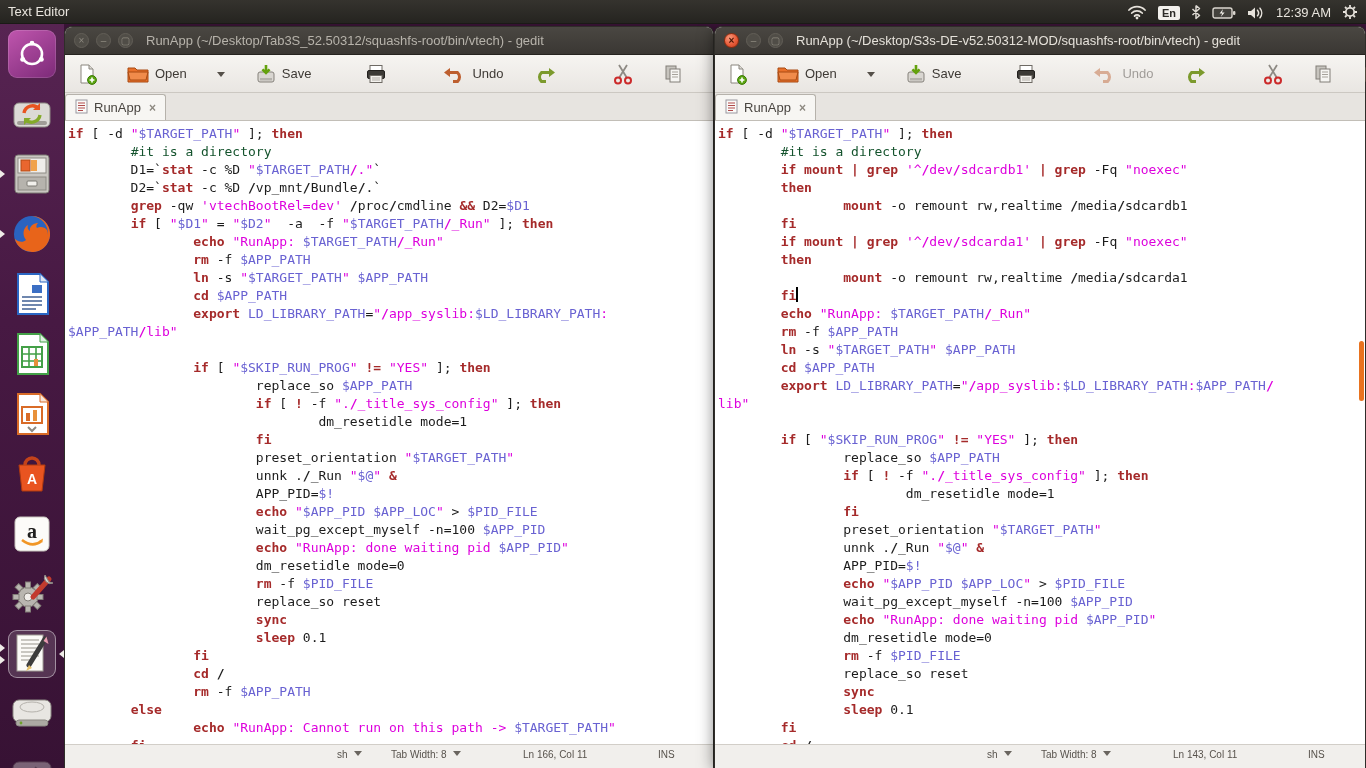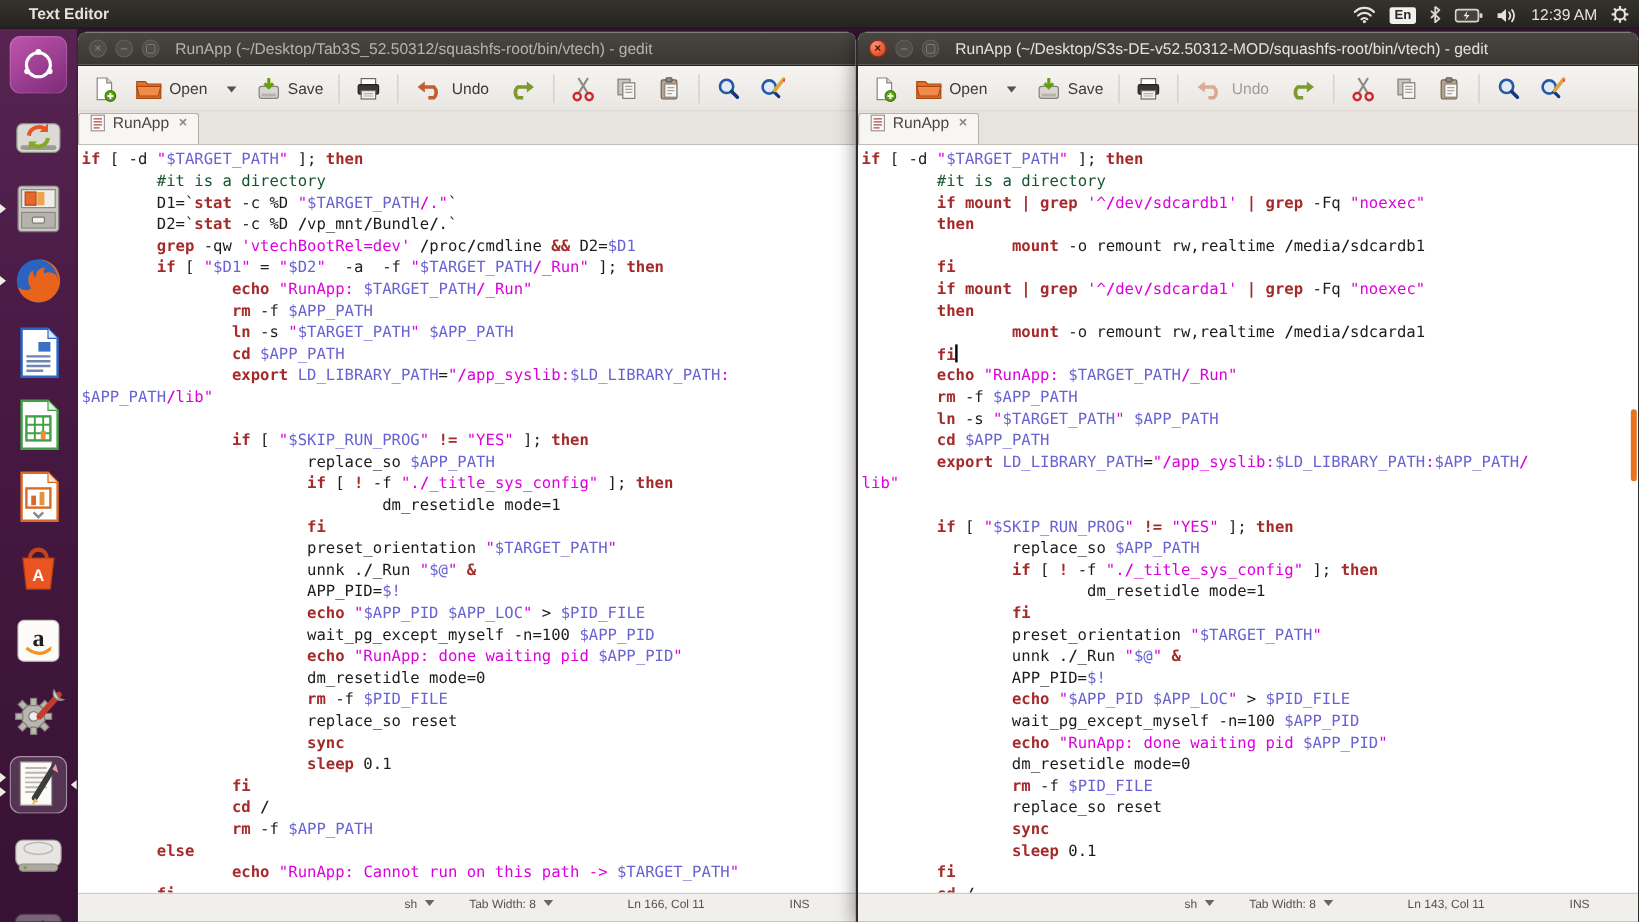--- a/index.html
+++ b/index.html
@@ -2,21 +2,21 @@
 <html><head>
 <meta charset="utf-8">
 <style>
   *{box-sizing:border-box;margin:0;padding:0}
   html,body{width:1366px;height:768px;overflow:hidden;background:#3f163b;font-family:"Liberation Sans",sans-serif}
 
   
   .panel{position:absolute;left:0;top:0;width:1366px;height:24px;
     background:linear-gradient(#35332e,#252420);display:flex;align-items:center;z-index:50;
     border-bottom:1px solid #1b1a17}
-  .panel-title{color:#e8e4dd;font-weight:bold;font-size:13px;padding-left:24px}
+  .panel-title{color:#e8e4dd;font-weight:normal;font-size:13px;padding-left:8px}
   .tray{margin-left:auto;display:flex;align-items:flex-end;gap:11px;padding-right:8px}
   .kbd-badge{background:#f2f0ec;color:#2d2b27;font-weight:bold;font-size:11px;line-height:14px;
     padding:0 4px;border-radius:2px}
   .clock{color:#e8e4dd;font-size:13px}
   .tray svg{display:block}
 
   
   .launcher{position:absolute;left:0;top:24px;width:64px;height:744px;overflow:hidden;
     background:linear-gradient(180deg,#572452 0%,#471943 40%,#371234 100%);z-index:40;padding-top:2px}
   .tile{position:relative;width:64px;height:56px;margin-bottom:4px;display:flex;align-items:center;justify-content:center}
@@ -37,29 +37,29 @@
 
   .titlebar{height:28px;background:linear-gradient(#4a4742,#3a3733);border-radius:7px 7px 0 0;
     border-bottom:1px solid #26231f;display:flex;align-items:center;padding:0 9px;gap:7px}
   .win-btn{width:15px;height:15px;border-radius:50%;display:flex;align-items:center;justify-content:center;
     font-size:10px;line-height:1;background:#504d47;border:1px solid #625e57;color:#8d897f}
   .titlebar.active .win-btn.close{background:radial-gradient(circle at 35% 30%,#f69a7c,#e85b39 55%,#c23f1f);
     border:1px solid #8f2c10;color:#4a1404;font-weight:bold}
   .title-text{margin-left:6px;font-size:13px;font-weight:normal;color:#b7b3ab;white-space:nowrap;overflow:hidden}
   .titlebar.active .title-text{color:#e5e1da}
 
-  .toolbar{height:38px;display:flex;align-items:center;gap:2px;padding:0 5px;
+  .toolbar{height:38px;display:flex;align-items:center;gap:16px;padding:0 5px;
     background:linear-gradient(#f6f4f1,#e9e6e2);border-bottom:1px solid #ccc8c2}
   .tb-btn{display:flex;align-items:center;gap:5px;padding:3px 6px;border-radius:4px;font-size:13px;color:#3e3a35}
   .tb-btn svg{display:block}
   .tb-sep{width:1px;height:24px;background:#cfcbc5;margin:0 5px}
   .tb-btn.disabled{opacity:.45}
 
   .tabbar{height:28px;background:#e7e4e0;border-bottom:1px solid #c2beb7;display:flex;align-items:flex-end}
-  .tab{height:26px;display:flex;align-items:flex-start;gap:6px;padding:0 9px;background:#f7f6f3;
+  .tab{height:26px;display:flex;align-items:center;gap:6px;padding:0 9px;background:#f7f6f3;
     border:1px solid #b6b2ab;border-bottom:none;border-radius:3px 3px 0 0;font-size:13px;color:#494540}
   .tab-close{color:#8d8981;font-weight:bold;font-size:12px;margin-left:2px}
 
   .editor{position:absolute;top:94px;left:0;right:0;bottom:24px;background:#fff;overflow:hidden;
     font-family:"DejaVu Sans Mono","Liberation Mono",monospace;font-size:13px;line-height:18px;
     padding:4px 0 0 3px;white-space:pre}
   .code-line{height:18px}
   .t-k{color:#A52A2A;font-weight:bold}
   .t-s{color:#DD00DD}
   .t-sb{color:#DD00DD;font-weight:bold}

